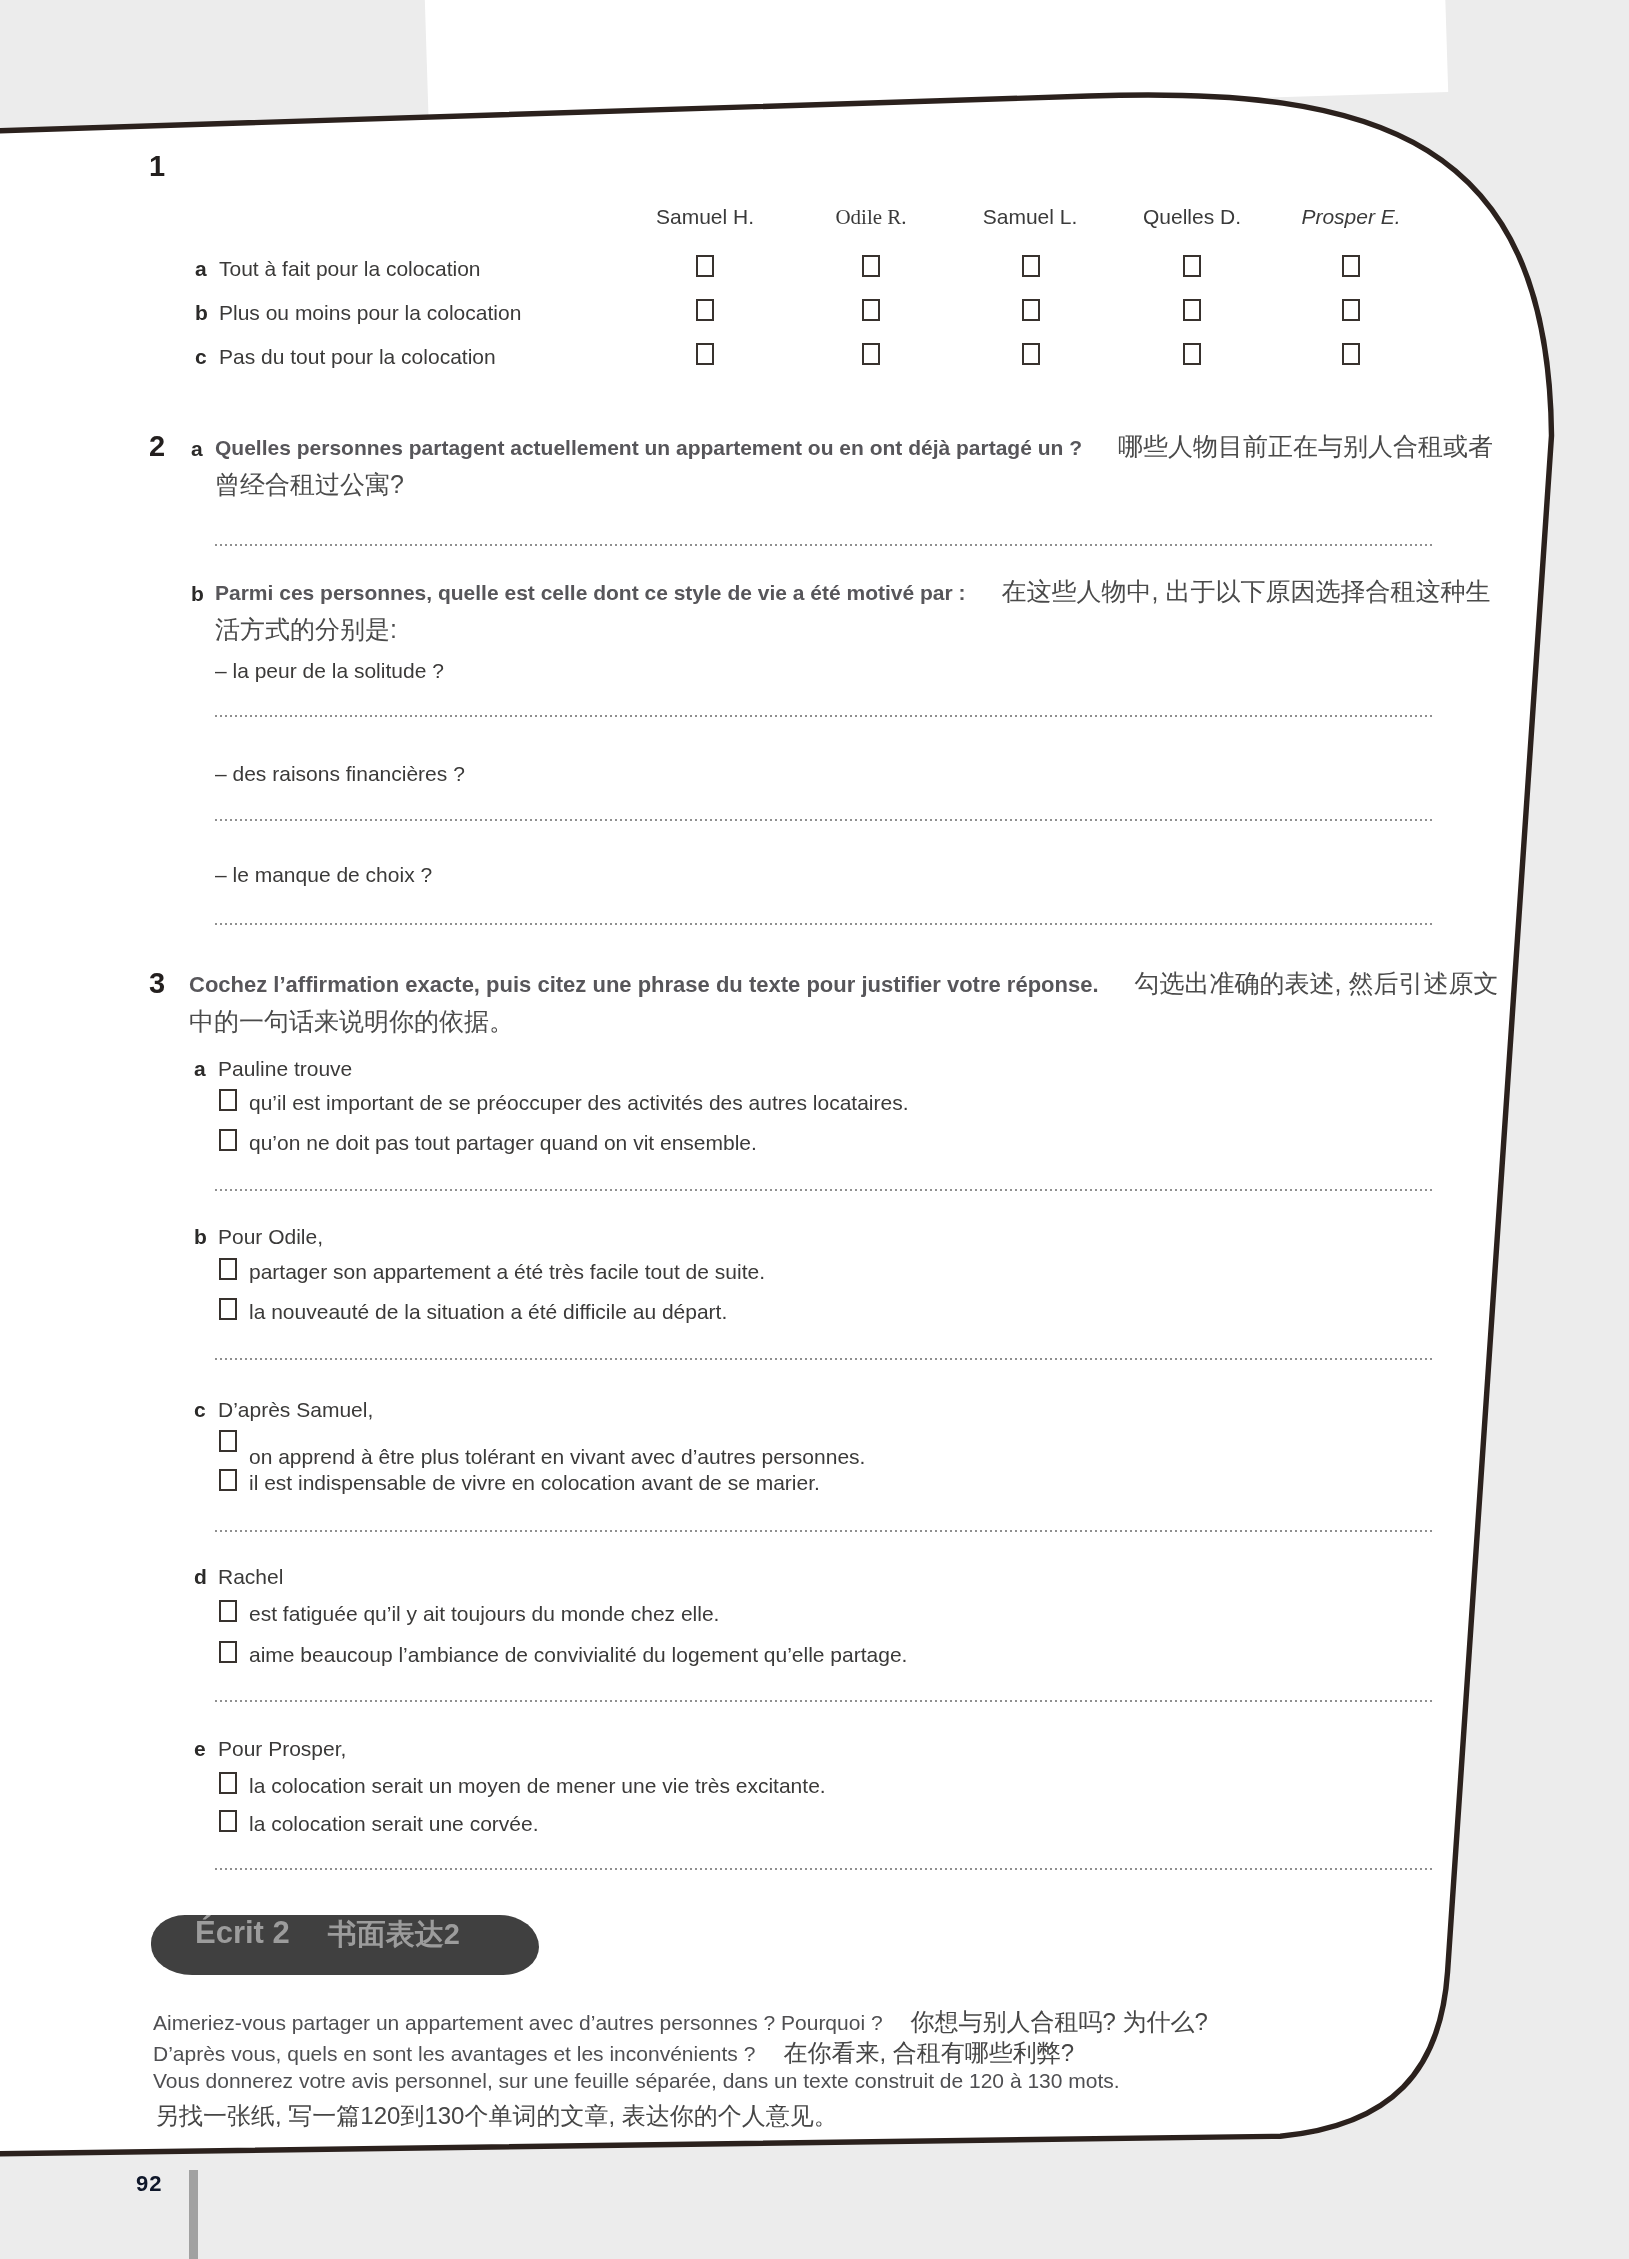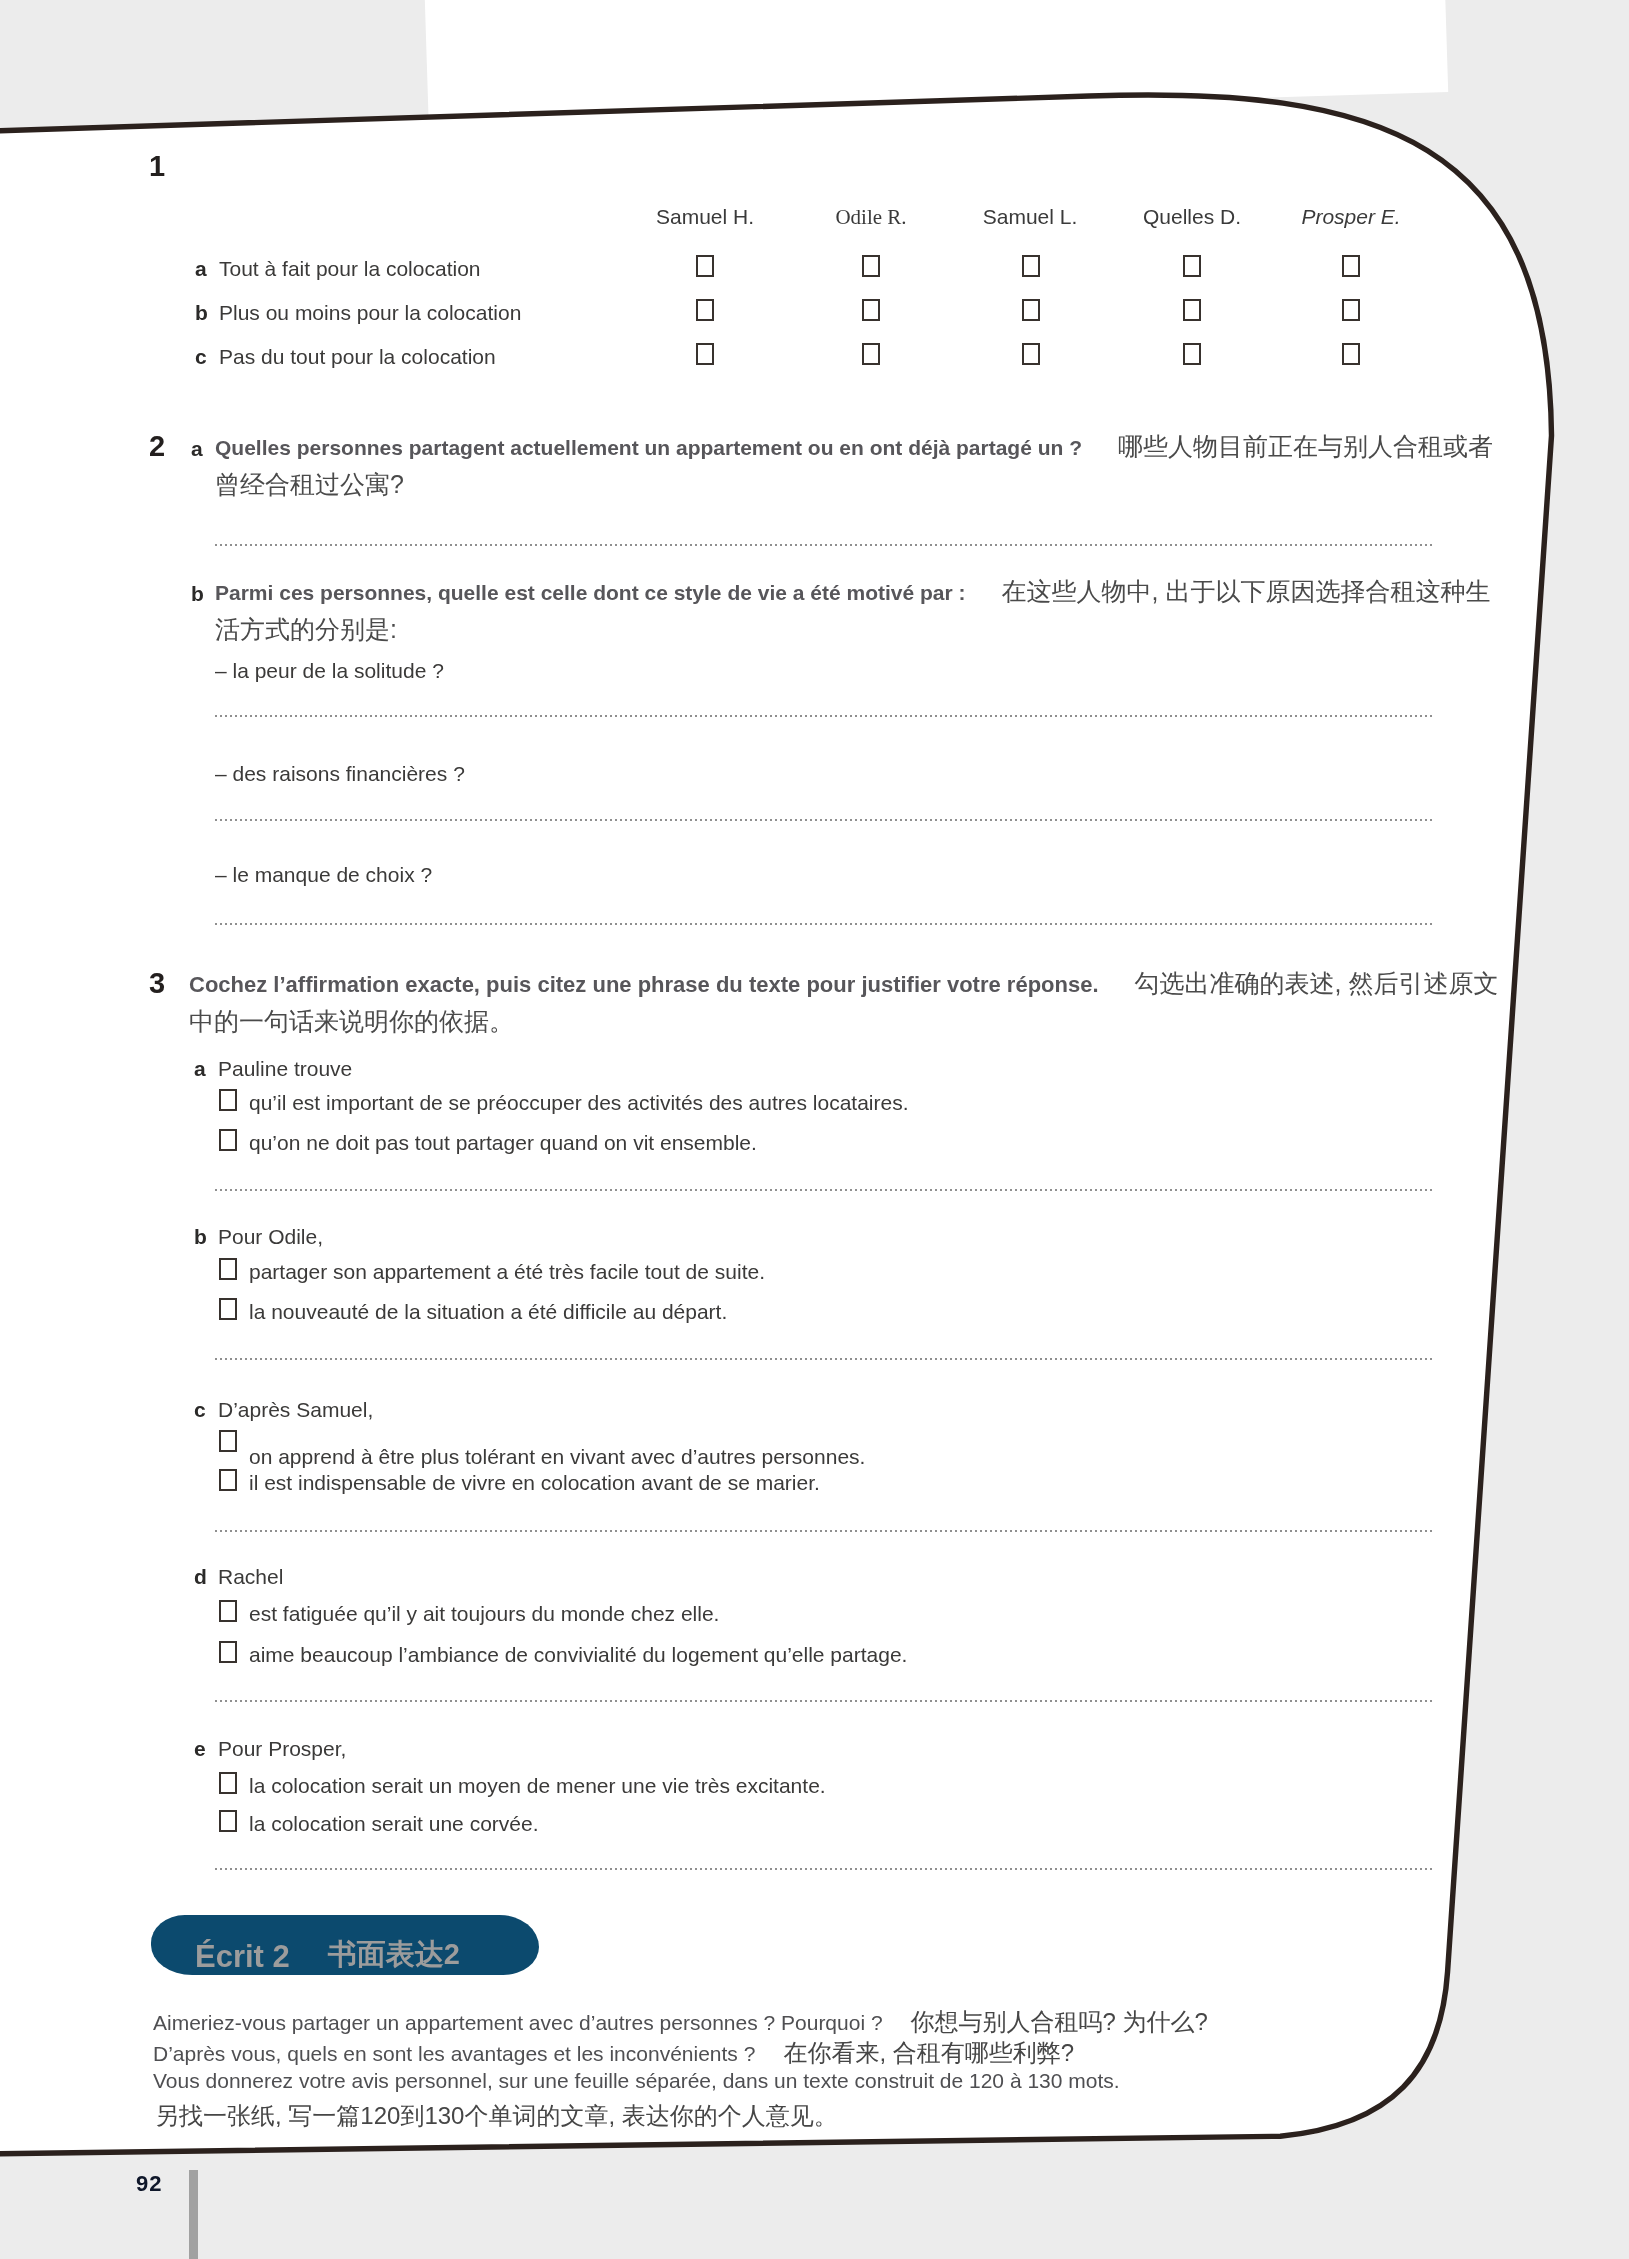--- a/index.html
+++ b/index.html
@@ -26,22 +26,22 @@
   .cb{
     position:absolute;width:18px;height:22px;
     border:2px solid #38322e;background:#ffffff;box-sizing:border-box;
   }
   .dotted{
     position:absolute;height:2px;width:1219px;left:215px;
     background-image:repeating-linear-gradient(to right,#8f8f8f 0 2px,transparent 2px 5px);
   }
   .badge{
     position:absolute;left:151px;top:1915px;width:388px;height:60px;
-    background:#0c4a6e;border-radius:36px 42px 38px 44px / 30px 34px 30px 32px;
-    display:flex;align-items:flex-end;padding-left:44px;box-sizing:border-box;
+    background:#404040;border-radius:36px 42px 38px 44px / 30px 34px 30px 32px;
+    display:flex;align-items:flex-start;padding-left:44px;box-sizing:border-box;
   }
   .badge-fr{font-size:31px;font-weight:bold;color:#9c9c9c;}
   .badge-zh{font-size:29px;font-weight:bold;color:#9c9c9c;margin-left:38px;}
   .foot-fr{font-size:21px;font-weight:normal;color:#4f4f52;}
   .foot-zh{font-size:24px;color:#464646;}
   .foot-zh.gap{margin-left:28px;}
   .page-num{font-size:22px;font-weight:bold;color:#0f172a;letter-spacing:1px;}
   .foot-bar{position:absolute;left:189px;top:2170px;width:9px;height:89px;background:#a1a1a1;}
 </style>
 </head>

